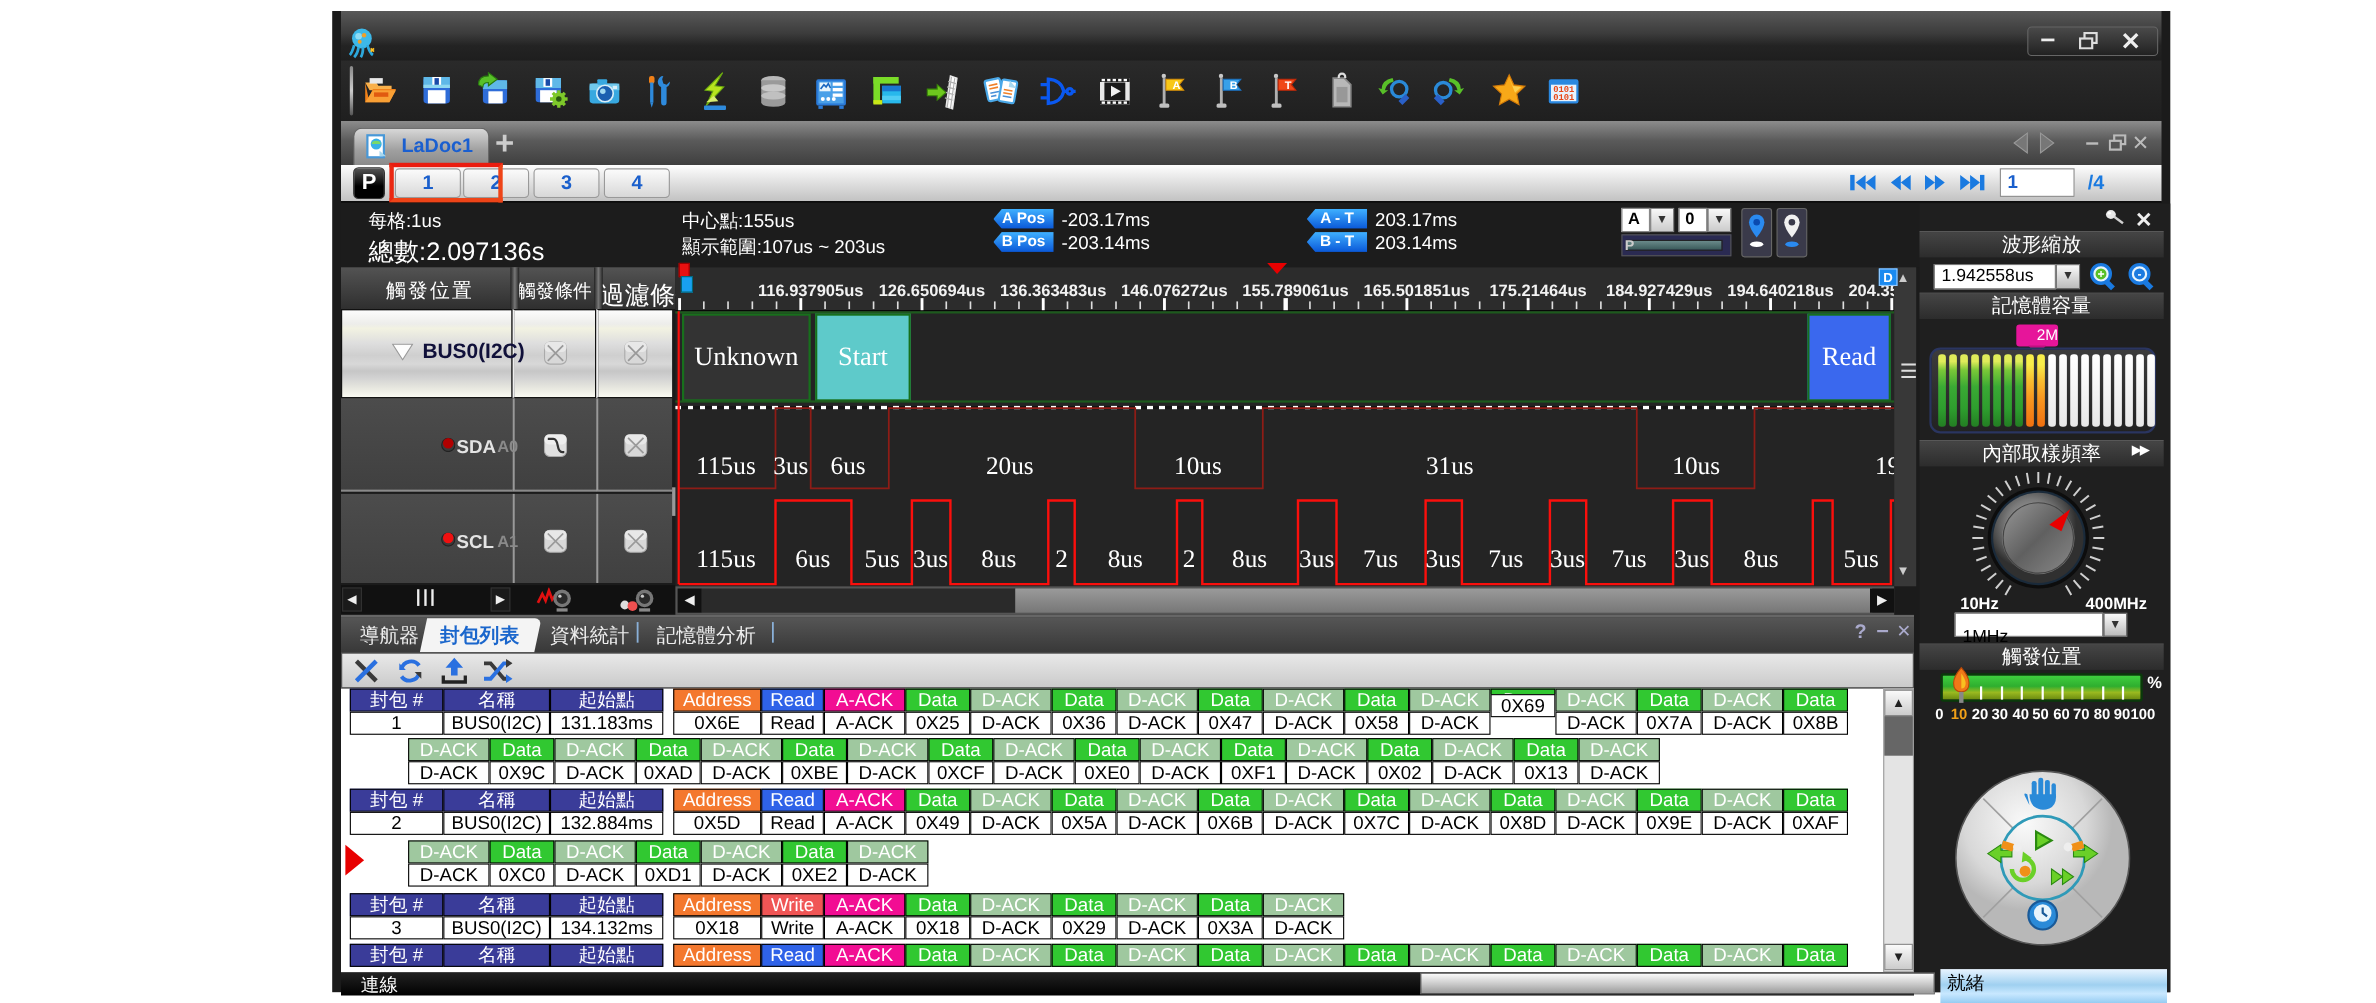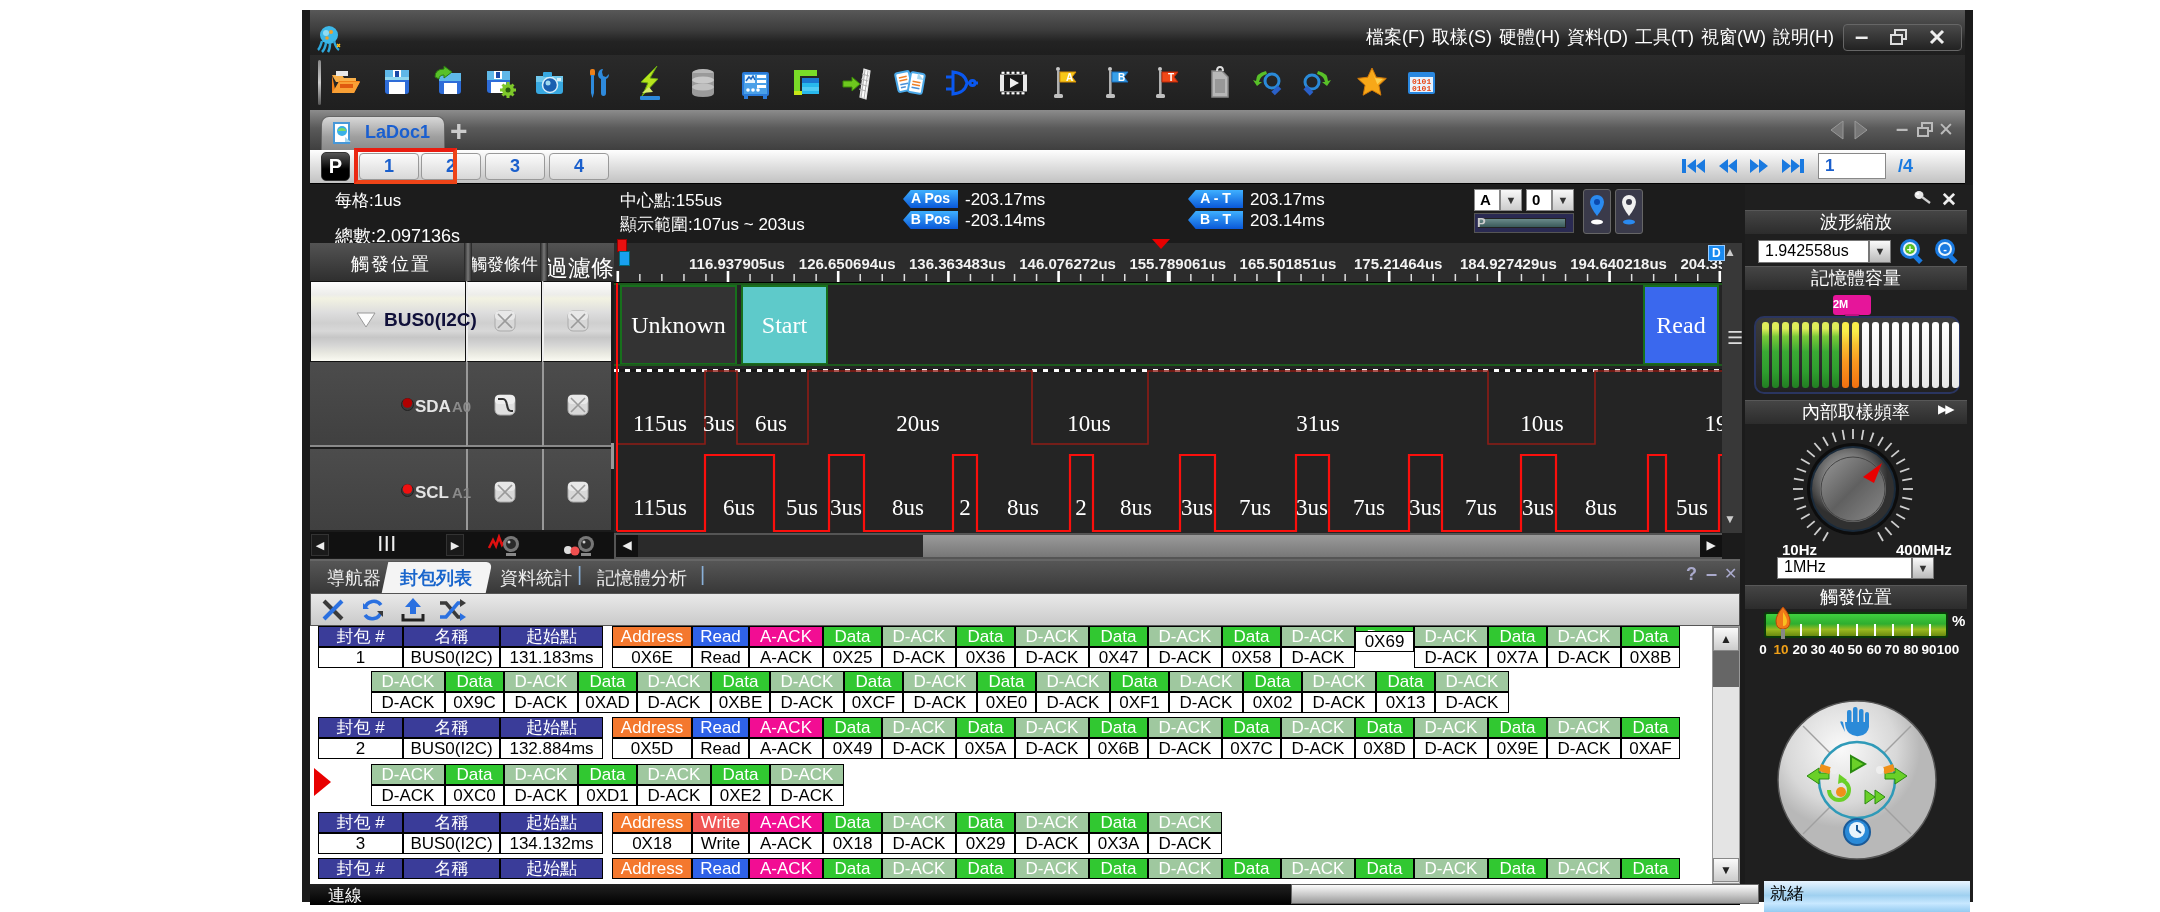--- a/index.html
+++ b/index.html
@@ -20,29 +20,20 @@
 <div id="win"></div>
 <div class="abs" style="left:310px;top:10px;width:1655px;height:45px;background:linear-gradient(#585858,#3c3c3c 45%,#232323 70%,#1e1e1e)"></div>
 <svg class="abs" style="left:316px;top:24px" width="28" height="30" viewBox="0 0 28 30">
 <circle cx="13" cy="11" r="9" fill="#3db8e8"></circle>
 <circle cx="10" cy="9" r="3" fill="#8fdcf4"></circle>
 <circle cx="15" cy="8" r="2" fill="#f0a028"></circle>
 <circle cx="11" cy="14" r="1.8" fill="#f0a028"></circle>
 <path d="M6 17 Q4 24 2 26 M10 19 Q9 25 6 28 M14 19 Q14 25 12 28 M18 17 Q20 24 23 26" stroke="#2da8dc" stroke-width="2.5" fill="none"></path>
 <path d="M21 20 l3 3 M24 20 l-3 3" stroke="#ffc020" stroke-width="1.5"></path>
 </svg>
-<div class="abs" style="left:1366px;top:25px;display:flex;gap:7px;color:#fff;font-size:18px;white-space:nowrap">
-      <span>檔案(F)</span>
-      <span>取樣(S)</span>
-      <span>硬體(H)</span>
-      <span>資料(D)</span>
-      <span>工具(T)</span>
-      <span>視窗(W)</span>
-      <span>說明(H)</span>
-    </div>
 <div class="abs" style="left:1843px;top:24px;width:119px;height:27px;background:linear-gradient(#4a4a4a,#222);border:1px solid #666;border-radius:4px"></div>
 <div class="abs" style="left:1855px;top:22px;color:#eee;font-size:24px;font-weight:bold">–</div>
 <svg class="abs" style="left:1890px;top:29px" width="18" height="16" viewBox="0 0 18 16">
 <rect x="5" y="1" width="11" height="9" fill="none" stroke="#ddd" stroke-width="2"></rect>
 <rect x="1" y="6" width="11" height="9" fill="#333" stroke="#ddd" stroke-width="2"></rect>
 </svg>
 <svg class="abs" style="left:1929px;top:29px" width="16" height="16" viewBox="0 0 16 16">
 <path d="M2 2 L14 14 M14 2 L2 14" stroke="#eee" stroke-width="3"></path>
 </svg>
 <div class="abs" style="left:310px;top:55px;width:1655px;height:55px;background:linear-gradient(#2a2a2a,#1f1f1f)"></div>
@@ -273,21 +264,21 @@
 <path d="M104 3 v14 L113 10 z M113 3 v14 L122 10 z"></path>
         <rect x="122" y="3" width="4" height="14"></rect>
 </g>
     </svg>
 <div class="abs" style="left:1818px;top:153px;width:68px;height:26px;background:#fff;border:1px solid #888">
       <div style="color:#1a5fcc;font-size:17px;font-weight:bold;padding:2px 6px">1</div>
     </div>
 <div class="abs" style="left:1898px;top:156px;color:#1a7ae0;font-size:18px;font-weight:bold">/4</div>
 <div class="abs" style="left:310px;top:183px;width:1655px;height:60px;background:#1c1c1c;border-top:1px solid #000"></div>
 <div class="abs" style="left:335px;top:189px;color:#fff;font-size:17px">每格:1us</div>
-<div class="abs" style="left:335px;top:224px;color:#fff;font-size:18px">總數:2.097136s</div>
+<div class="abs" style="left:335px;top:213px;color:#fff;font-size:23px">總數:2.097136s</div>
 <div class="abs" style="left:620px;top:189px;color:#fff;font-size:17px">中心點:155us</div>
 <div class="abs" style="left:620px;top:213px;color:#fff;font-size:17px">顯示範圍:107us ~ 203us</div>
 <div class="abs" style="left:903px;top:190px;width:55px;height:18px;background:linear-gradient(#3fb0ff,#0a58d8);clip-path:polygon(14% 0,100% 0,100% 100%,14% 100%,0 50%);">
       <div style="color:#fff;font-size:14px;font-weight:bold;text-align:center;line-height:17px">A Pos</div>
     </div>
 <div class="abs" style="left:965px;top:190px;color:#fff;font-size:17px">-203.17ms</div>
 <div class="abs" style="left:903px;top:211px;width:55px;height:18px;background:linear-gradient(#3fb0ff,#0a58d8);clip-path:polygon(14% 0,100% 0,100% 100%,14% 100%,0 50%);">
       <div style="color:#fff;font-size:14px;font-weight:bold;text-align:center;line-height:17px">B Pos</div>
     </div>
 <div class="abs" style="left:965px;top:211px;color:#fff;font-size:17px">-203.14ms</div>
@@ -766,21 +757,21 @@
 <rect x="17" y="17" width="5" height="9" transform="rotate(-45 19 21)" fill="#1a7ae0"></rect>
     </svg>
 <svg class="abs" style="left:1933px;top:238px" width="28" height="28" viewBox="0 0 28 28">
 <circle cx="12" cy="11" r="8.5" fill="#e8f4fc" stroke="#1a7ae0" stroke-width="3"></circle>
 <circle cx="12" cy="11" r="5" fill="#1a7ae0"></circle>
 <text x="12" y="15" font-size="11" font-weight="bold" fill="#fff" text-anchor="middle" font-family="Liberation Sans">-</text>
 <rect x="17" y="17" width="5" height="9" transform="rotate(-45 19 21)" fill="#1a7ae0"></rect>
     </svg>
 <div class="abs shead" style="left:1745px;top:266px;width:222px;height:24px;">記憶體容量</div>
 <div class="abs" style="left:1833px;top:295px;width:38px;height:20px;background:#e6159a;border-radius:3px">
-      <div style="color:#fff;font-size:11px;font-weight:bold;text-align:left;line-height:19px">2M</div>
+      <div style="color:#fff;font-size:14px;font-weight:normal;text-align:right;line-height:19px">2M</div>
     </div>
 <div class="abs" style="left:1844px;top:314px;width:0;height:0;border:8px solid transparent;border-top:10px solid #c01080"></div>
 <div class="abs" style="left:1754px;top:316px;width:206px;height:78px;background:linear-gradient(#3c3c3c,#222);border:2px solid #2a3560;border-radius:10px"></div>
 <div class="abs" style="left:1762px;top:322px;width:7px;height:66px;border-radius:3px;background:linear-gradient(#e0ec5a 0 10%,#7ac838 22%,#3aaa34 45%,#2e9e2e 75%,#237d23)"></div>
     <div class="abs" style="left:1772px;top:322px;width:7px;height:66px;border-radius:3px;background:linear-gradient(#e0ec5a 0 10%,#7ac838 22%,#3aaa34 45%,#2e9e2e 75%,#237d23)"></div>
     <div class="abs" style="left:1782px;top:322px;width:7px;height:66px;border-radius:3px;background:linear-gradient(#e0ec5a 0 10%,#7ac838 22%,#3aaa34 45%,#2e9e2e 75%,#237d23)"></div>
     <div class="abs" style="left:1792px;top:322px;width:7px;height:66px;border-radius:3px;background:linear-gradient(#e0ec5a 0 10%,#7ac838 22%,#3aaa34 45%,#2e9e2e 75%,#237d23)"></div>
     <div class="abs" style="left:1802px;top:322px;width:7px;height:66px;border-radius:3px;background:linear-gradient(#e0ec5a 0 10%,#7ac838 22%,#3aaa34 45%,#2e9e2e 75%,#237d23)"></div>
     <div class="abs" style="left:1812px;top:322px;width:7px;height:66px;border-radius:3px;background:linear-gradient(#e0ec5a 0 10%,#7ac838 22%,#3aaa34 45%,#2e9e2e 75%,#237d23)"></div>
     <div class="abs" style="left:1822px;top:322px;width:7px;height:66px;border-radius:3px;background:linear-gradient(#e0ec5a 0 10%,#7ac838 22%,#3aaa34 45%,#2e9e2e 75%,#237d23)"></div>
@@ -847,21 +838,21 @@
       <circle cx="80" cy="65" r="46" fill="#0d0d0d"></circle>
 <circle cx="80" cy="65" r="43" fill="#1a2a3a"></circle>
 <circle cx="80" cy="65" r="41" fill="url(#kn1)"></circle>
 <circle cx="80" cy="65" r="33" fill="url(#kn2)"></circle>
 <circle cx="80" cy="65" r="32" fill="none" stroke="#444" stroke-width="1"></circle>
 <path d="M 90 53 L 109 39 L 101 59 z" fill="#e80000"></path>
     </svg>
 <div class="abs" style="left:1782px;top:541px;color:#fff;font-size:15px;font-weight:bold">10Hz</div>
 <div class="abs" style="left:1896px;top:541px;color:#fff;font-size:15px;font-weight:bold">400MHz</div>
 <div class="abs" style="left:1777px;top:557px;width:135px;height:22px;background:#fff;border:1px solid #777">
-      <div style="color:#000;font-size:16px;padding:0px 6px">1MHz</div>
+      <div style="color:#000;font-size:16px;padding:13px 6px">1MHz</div>
     </div>
 <div class="abs" style="left:1912px;top:557px;width:22px;height:22px;background:linear-gradient(#fafafa,#bbb);border:1px solid #777">
       <div style="color:#333;font-size:11px;text-align:center;line-height:20px">▼</div>
     </div>
 <div class="abs shead" style="left:1745px;top:585px;width:222px;height:24px;">觸發位置</div>
 <div class="abs" style="left:1764px;top:612px;width:184px;height:26px;background:linear-gradient(#3fd03f,#2fae2f 45%,#9aba20 70%,#6a8a10);border:2px solid #0a3a0a;border-radius:3px"></div>
 <div class="abs" style="left:1782px;top:624px;width:2px;height:12px;background:#fff"></div>
     <div class="abs" style="left:1800px;top:624px;width:2px;height:12px;background:#fff"></div>
     <div class="abs" style="left:1819px;top:624px;width:2px;height:12px;background:#fff"></div>
     <div class="abs" style="left:1837px;top:624px;width:2px;height:12px;background:#fff"></div>

